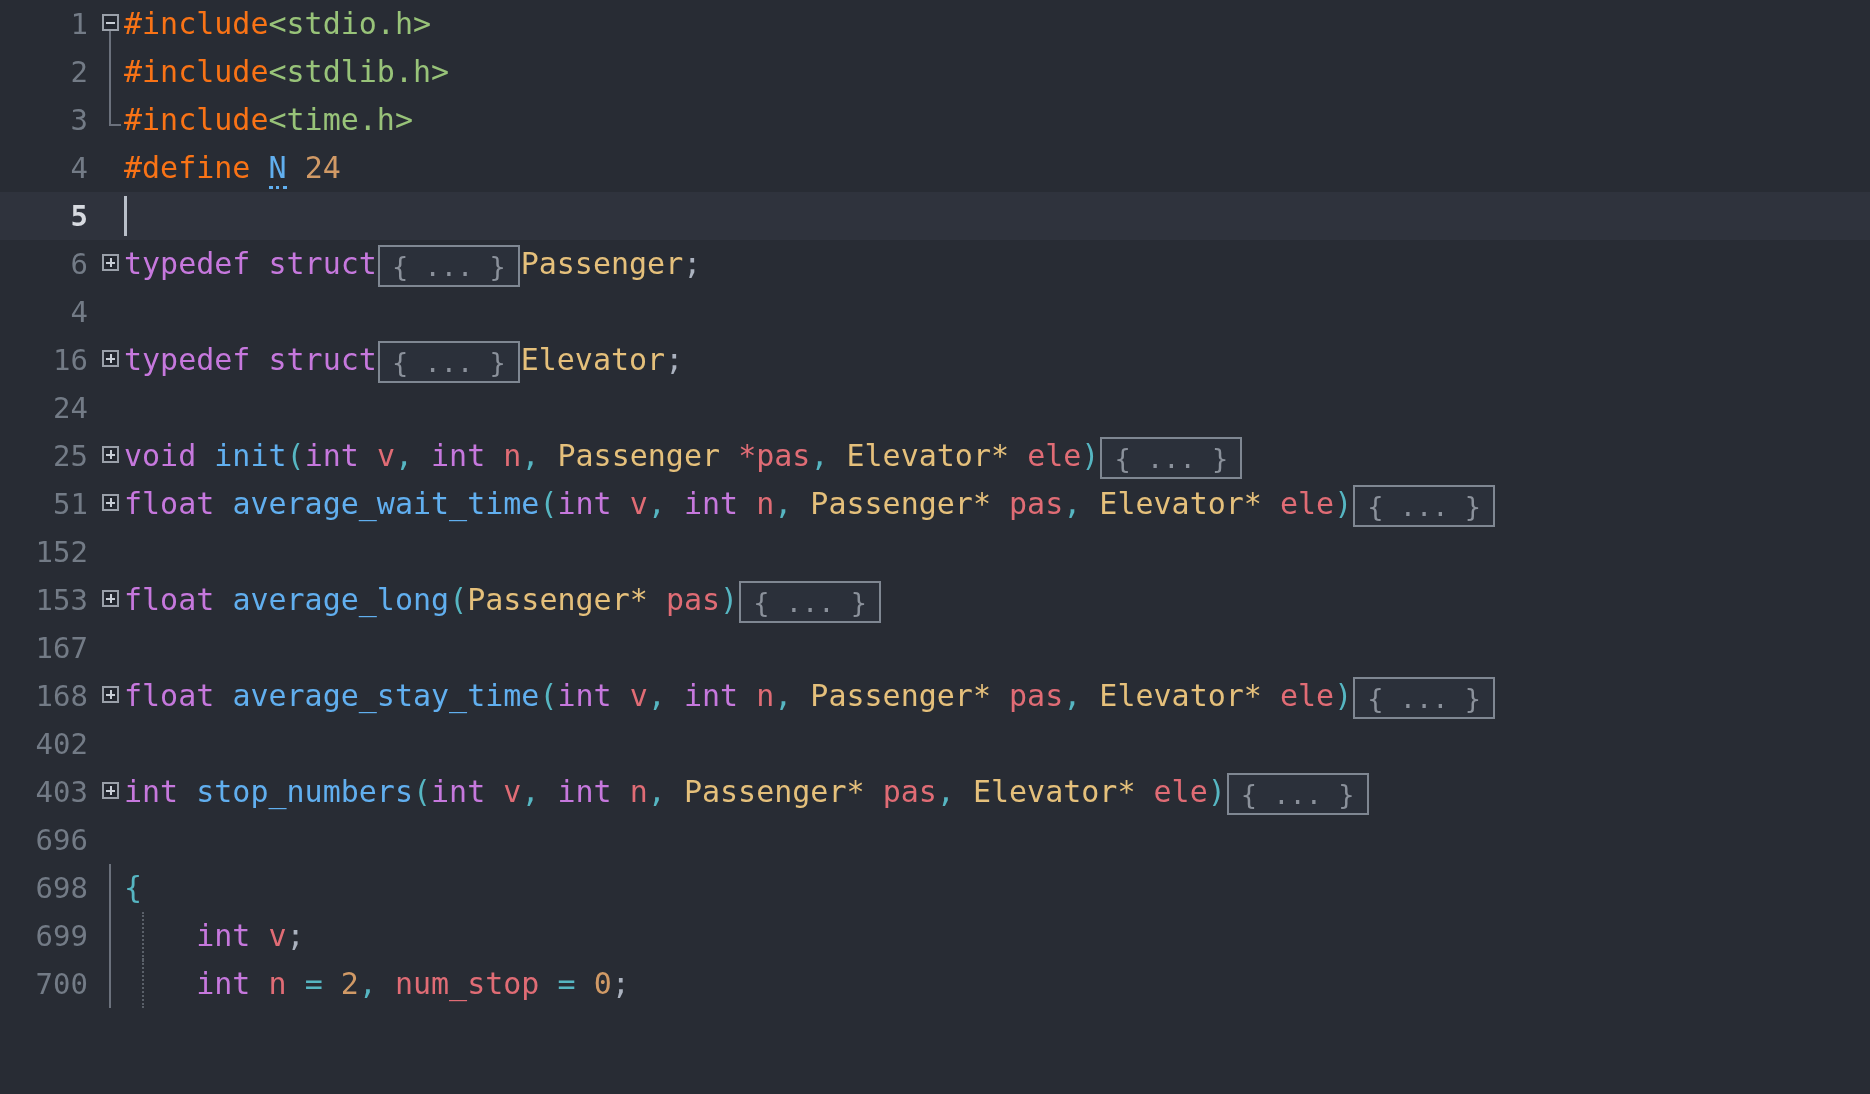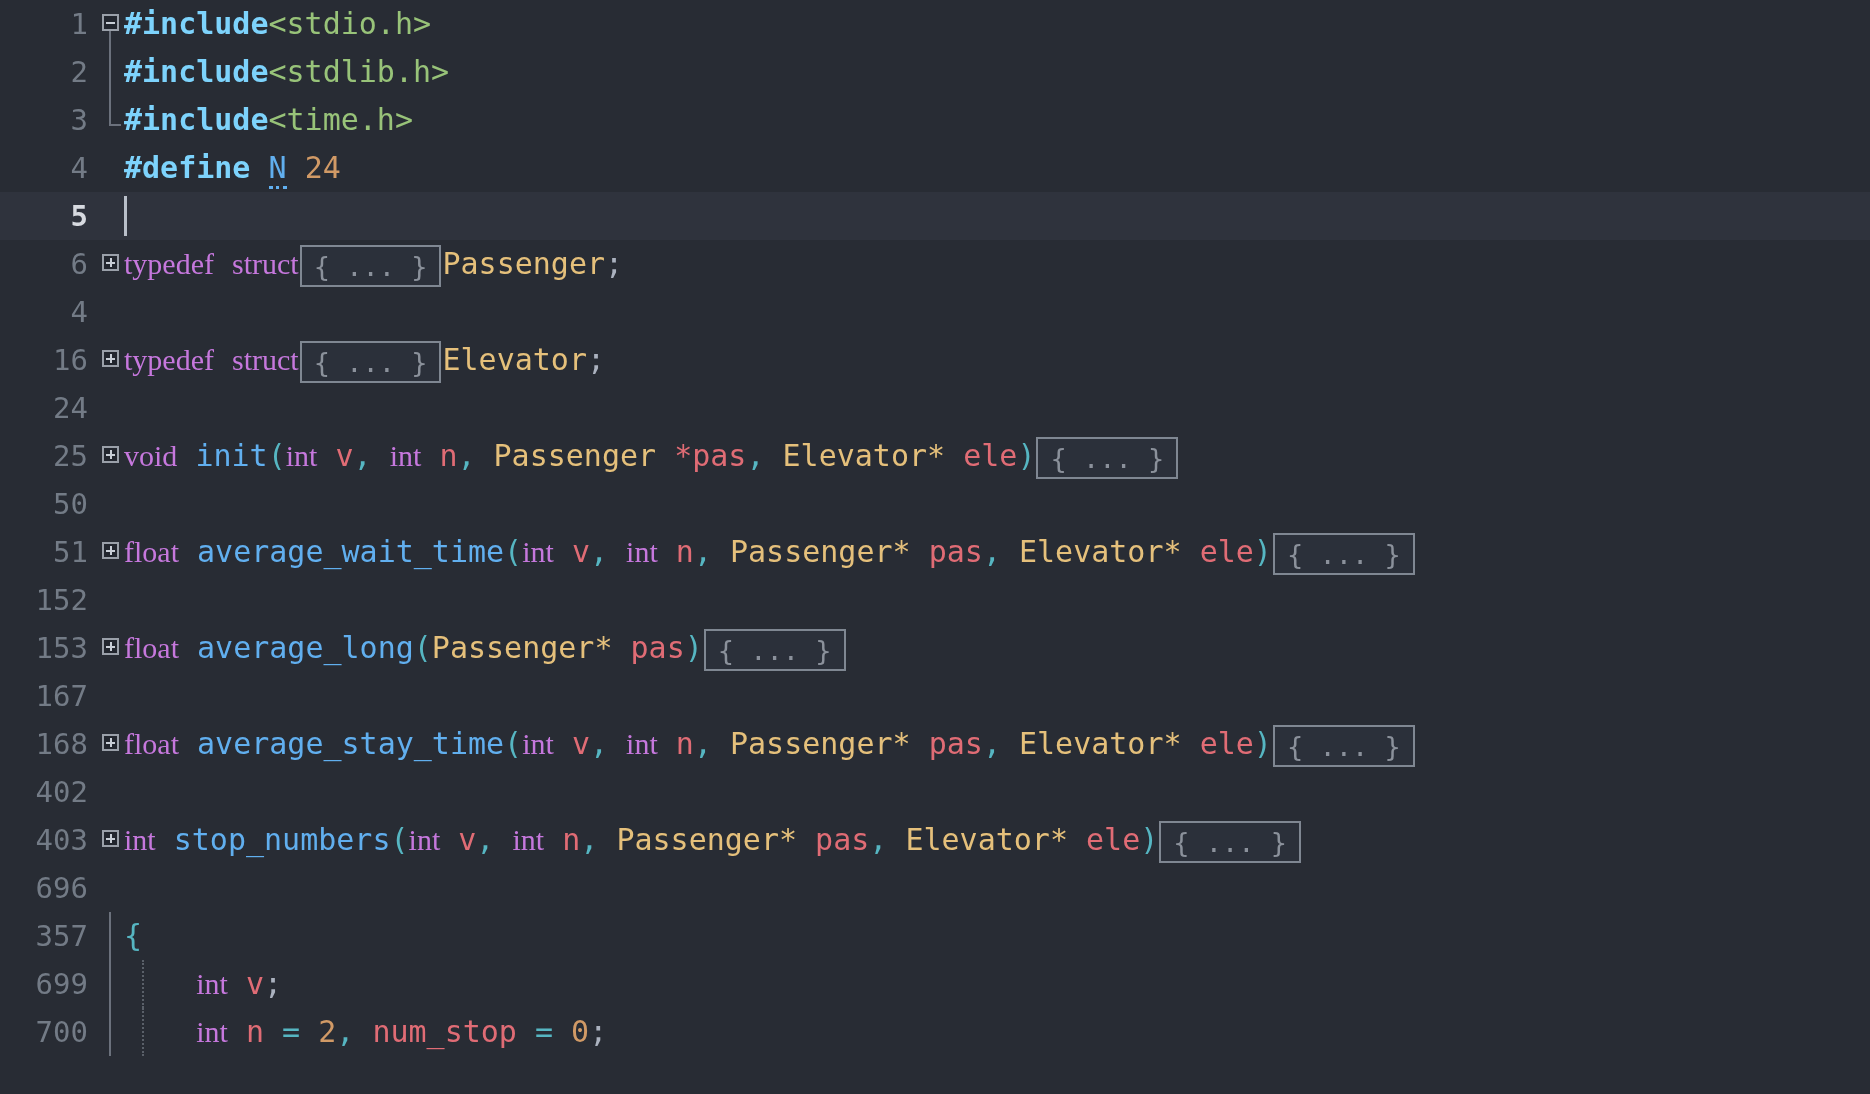--- a/index.html
+++ b/index.html
@@ -120,23 +120,23 @@
   }
   .guide.elbow {
     background: none;
     border-left: 2px solid #6b717c;
     border-bottom: 2px solid #6b717c;
     width: 10px;
     height: 28px;
   }
 
   
-  .t-pre      { color: #7dd3fc; font-weight: bold; }
+  .t-pre      { color: #f97316; }
   .t-header   { color: #98c379; margin-top: 20px; }
-  .t-kw       { color: #c678dd; font-family: Liberation Serif, serif; }
+  .t-kw       { color: #c678dd; }
   .t-fn       { color: #61afef; }
   .t-type     { color: #e5c07b; text-align: center; }
   .t-var      { color: #e06c75; }
   .t-num      { color: #d19a66; }
   .t-punc     { color: #abb2bf; }
   .t-paren    { color: #56b6c2; }
   .t-op       { color: #56b6c2; }
   .t-plain    { color: #abb2bf; }
 
   
@@ -178,25 +178,24 @@
     <div class="row"><div class="gutter">1</div><div class="foldcol"><div class="foldbox"></div><div class="foldguide"></div></div><div class="code"><span class="t-pre">#include</span><span class="t-header">&lt;stdio.h&gt;</span></div></div>
     <div class="row"><div class="gutter">2</div><div class="foldcol"></div><div class="code"><span class="guide solid" style="left: -15px;"></span><span class="t-pre">#include</span><span class="t-header">&lt;stdlib.h&gt;</span></div></div>
     <div class="row"><div class="gutter">3</div><div class="foldcol"></div><div class="code"><span class="guide elbow" style="left: -15px;"></span><span class="t-pre">#include</span><span class="t-header">&lt;time.h&gt;</span></div></div>
     <div class="row"><div class="gutter">4</div><div class="foldcol"></div><div class="code"><span class="t-pre">#define</span><span class="t-plain"> </span><span class="t-fn occ">N</span><span class="t-plain"> </span><span class="t-num">24</span></div></div>
     <div class="row active"><div class="gutter">5</div><div class="foldcol"></div><div class="code"><span class="caret"></span></div></div>
     <div class="row"><div class="gutter">6</div><div class="foldcol"><div class="foldbox plus"></div></div><div class="code"><span class="t-kw">typedef</span><span class="t-plain"> </span><span class="t-kw">struct</span><span class="fold-ph">{ ... }</span><span class="t-type">Passenger</span><span class="t-punc">;</span></div></div>
     <div class="row"><div class="gutter">4</div><div class="foldcol"></div><div class="code"></div></div>
     <div class="row"><div class="gutter">16</div><div class="foldcol"><div class="foldbox plus"></div></div><div class="code"><span class="t-kw">typedef</span><span class="t-plain"> </span><span class="t-kw">struct</span><span class="fold-ph">{ ... }</span><span class="t-type">Elevator</span><span class="t-punc">;</span></div></div>
     <div class="row"><div class="gutter">24</div><div class="foldcol"></div><div class="code"></div></div>
     <div class="row"><div class="gutter">25</div><div class="foldcol"><div class="foldbox plus"></div></div><div class="code"><span class="t-kw">void</span><span class="t-plain"> </span><span class="t-fn">init</span><span class="t-paren">(</span><span class="t-kw">int</span><span class="t-plain"> </span><span class="t-var">v</span><span class="t-op">,</span><span class="t-plain"> </span><span class="t-kw">int</span><span class="t-plain"> </span><span class="t-var">n</span><span class="t-op">,</span><span class="t-plain"> </span><span class="t-type">Passenger</span><span class="t-plain"> </span><span class="t-var">*pas</span><span class="t-op">,</span><span class="t-plain"> </span><span class="t-type">Elevator*</span><span class="t-plain"> </span><span class="t-var">ele</span><span class="t-paren">)</span><span class="fold-ph">{ ... }</span></div></div>
-    <div class="row"><div class="gutter">50</div><div class="foldcol"></div><div class="code"></div></div>
     <div class="row"><div class="gutter">51</div><div class="foldcol"><div class="foldbox plus"></div></div><div class="code"><span class="t-kw">float</span><span class="t-plain"> </span><span class="t-fn">average_wait_time</span><span class="t-paren">(</span><span class="t-kw">int</span><span class="t-plain"> </span><span class="t-var">v</span><span class="t-op">,</span><span class="t-plain"> </span><span class="t-kw">int</span><span class="t-plain"> </span><span class="t-var">n</span><span class="t-op">,</span><span class="t-plain"> </span><span class="t-type">Passenger*</span><span class="t-plain"> </span><span class="t-var">pas</span><span class="t-op">,</span><span class="t-plain"> </span><span class="t-type">Elevator*</span><span class="t-plain"> </span><span class="t-var">ele</span><span class="t-paren">)</span><span class="fold-ph">{ ... }</span></div></div>
     <div class="row"><div class="gutter">152</div><div class="foldcol"></div><div class="code"></div></div>
     <div class="row"><div class="gutter">153</div><div class="foldcol"><div class="foldbox plus"></div></div><div class="code"><span class="t-kw">float</span><span class="t-plain"> </span><span class="t-fn">average_long</span><span class="t-paren">(</span><span class="t-type">Passenger*</span><span class="t-plain"> </span><span class="t-var">pas</span><span class="t-paren">)</span><span class="fold-ph">{ ... }</span></div></div>
     <div class="row"><div class="gutter">167</div><div class="foldcol"></div><div class="code"></div></div>
     <div class="row"><div class="gutter">168</div><div class="foldcol"><div class="foldbox plus"></div></div><div class="code"><span class="t-kw">float</span><span class="t-plain"> </span><span class="t-fn">average_stay_time</span><span class="t-paren">(</span><span class="t-kw">int</span><span class="t-plain"> </span><span class="t-var">v</span><span class="t-op">,</span><span class="t-plain"> </span><span class="t-kw">int</span><span class="t-plain"> </span><span class="t-var">n</span><span class="t-op">,</span><span class="t-plain"> </span><span class="t-type">Passenger*</span><span class="t-plain"> </span><span class="t-var">pas</span><span class="t-op">,</span><span class="t-plain"> </span><span class="t-type">Elevator*</span><span class="t-plain"> </span><span class="t-var">ele</span><span class="t-paren">)</span><span class="fold-ph">{ ... }</span></div></div>
     <div class="row"><div class="gutter">402</div><div class="foldcol"></div><div class="code"></div></div>
     <div class="row"><div class="gutter">403</div><div class="foldcol"><div class="foldbox plus"></div></div><div class="code"><span class="t-kw">int</span><span class="t-plain"> </span><span class="t-fn">stop_numbers</span><span class="t-paren">(</span><span class="t-kw">int</span><span class="t-plain"> </span><span class="t-var">v</span><span class="t-op">,</span><span class="t-plain"> </span><span class="t-kw">int</span><span class="t-plain"> </span><span class="t-var">n</span><span class="t-op">,</span><span class="t-plain"> </span><span class="t-type">Passenger*</span><span class="t-plain"> </span><span class="t-var">pas</span><span class="t-op">,</span><span class="t-plain"> </span><span class="t-type">Elevator*</span><span class="t-plain"> </span><span class="t-var">ele</span><span class="t-paren">)</span><span class="fold-ph">{ ... }</span></div></div>
     <div class="row"><div class="gutter">696</div><div class="foldcol"></div><div class="code"></div></div>
-    <div class="row"><div class="gutter">357</div><div class="foldcol"></div><div class="code"><span class="guide solid" style="left: -15px;"></span><span class="t-paren">{</span></div></div>
+    <div class="row"><div class="gutter">698</div><div class="foldcol"></div><div class="code"><span class="guide solid" style="left: -15px;"></span><span class="t-paren">{</span></div></div>
     <div class="row"><div class="gutter">699</div><div class="foldcol"></div><div class="code"><span class="guide solid" style="left: -15px;"></span><span class="guide dotted" style="left: 18px;"></span><span class="t-plain">    </span><span class="t-kw">int</span><span class="t-plain"> </span><span class="t-var">v</span><span class="t-punc">;</span></div></div>
     <div class="row"><div class="gutter">700</div><div class="foldcol"></div><div class="code"><span class="guide solid" style="left: -15px;"></span><span class="guide dotted" style="left: 18px;"></span><span class="t-plain">    </span><span class="t-kw">int</span><span class="t-plain"> </span><span class="t-var">n</span><span class="t-plain"> </span><span class="t-op">=</span><span class="t-plain"> </span><span class="t-num">2</span><span class="t-op">,</span><span class="t-plain"> </span><span class="t-var">num_stop</span><span class="t-plain"> </span><span class="t-op">=</span><span class="t-plain"> </span><span class="t-num">0</span><span class="t-punc">;</span></div></div>
   </div>
 
 </body></html>

